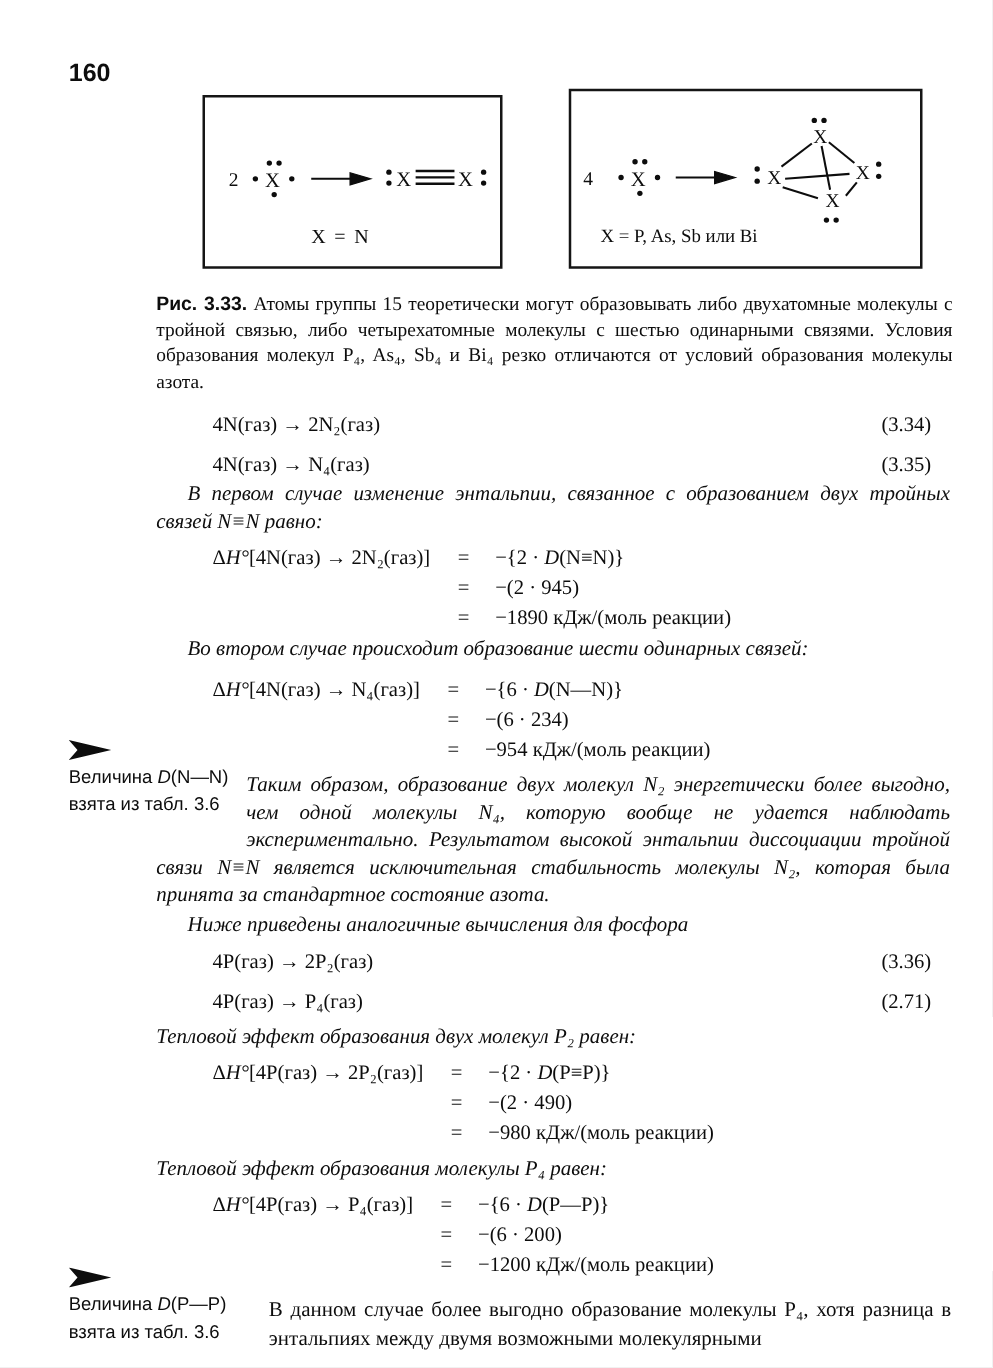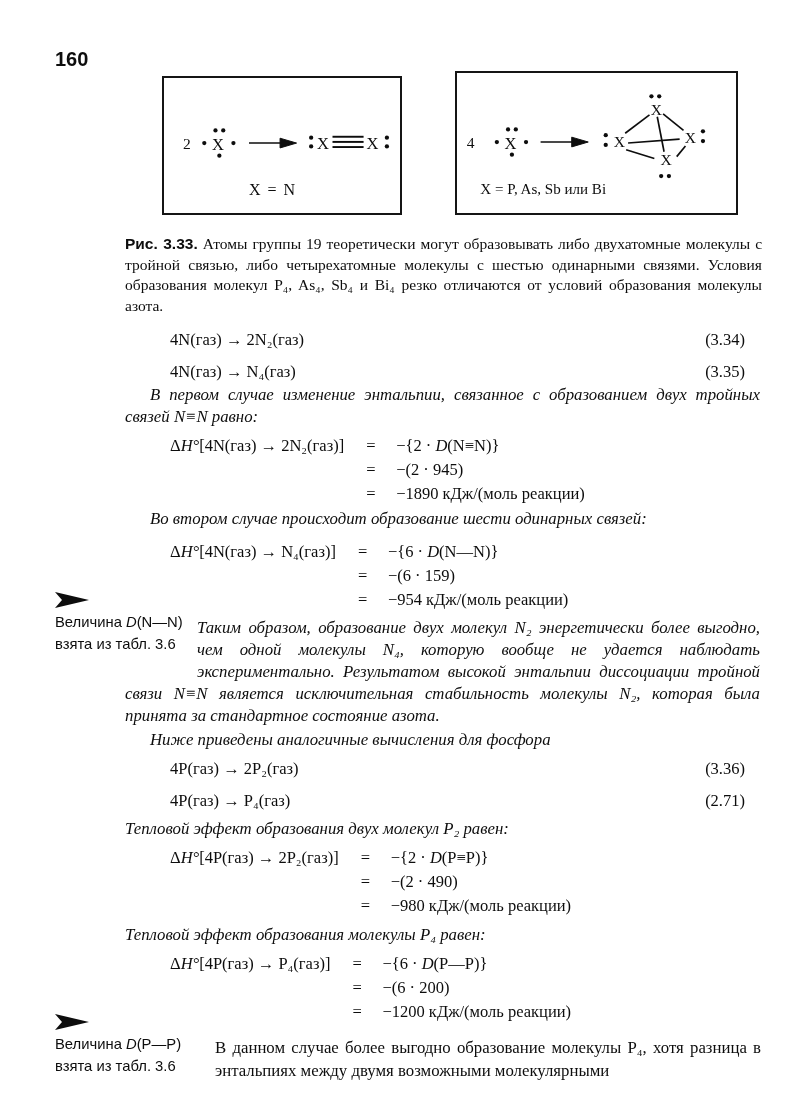--- a/index.html
+++ b/index.html
@@ -136,21 +136,21 @@
         <circle cx="251" cy="70" r="2.2"></circle>
         <circle cx="208" cy="106" r="2.2"></circle>
         <circle cx="216" cy="106" r="2.2"></circle>
       </g>
       <text x="22" y="124" font-size="15.5">X = P, As, Sb или Bi</text>
     </svg>
   </div>
 
   <div class="caption">
     <span class="caption-label">Рис. 3.33.</span>
-    <span>Атомы группы 19 теоретически могут образовывать либо двухатомные молекулы с тройной связью, либо четырехатомные молекулы с шестью одинарными связями. Условия образования молекул P₄, As₄, Sb₄ и Bi₄ резко отличаются от условий образования молекулы азота.</span>
+    <span>Атомы группы 15 теоретически могут образовывать либо двухатомные молекулы с тройной связью, либо четырехатомные молекулы с шестью одинарными связями. Условия образования молекул P₄, As₄, Sb₄ и Bi₄ резко отличаются от условий образования молекулы азота.</span>
   </div>
 
   <div class="eq-row" style="top:330px">
     <span>4N(газ) → 2N₂(газ)</span>
     <span>(3.34)</span>
   </div>
   <div class="eq-row" style="top:362px">
     <span>4N(газ) → N₄(газ)</span>
     <span>(3.35)</span>
   </div>
@@ -179,21 +179,21 @@
 
   <div class="calc" style="top:540px">
     <div><span>Δ</span><i>H°</i><span>[4N(газ) → N₄(газ)]</span></div>
     <div class="calc-rhs">
       <div class="calc-line">
           <span class="eqsign">=</span>
           <span><span>−{6 · </span><i>D</i><span>(N—N)}</span></span>
         </div>
       <div class="calc-line">
           <span class="eqsign">=</span>
-          <span>−(6 · 159)</span>
+          <span>−(6 · 234)</span>
         </div>
       <div class="calc-line">
           <span class="eqsign">=</span>
           <span>−954 кДж/(моль реакции)</span>
         </div>
     </div>
   </div>
 
   <div class="mnote" style="top:592px">
     <svg class="mnote-arrow" width="34" height="16" viewBox="0 0 34 16">

